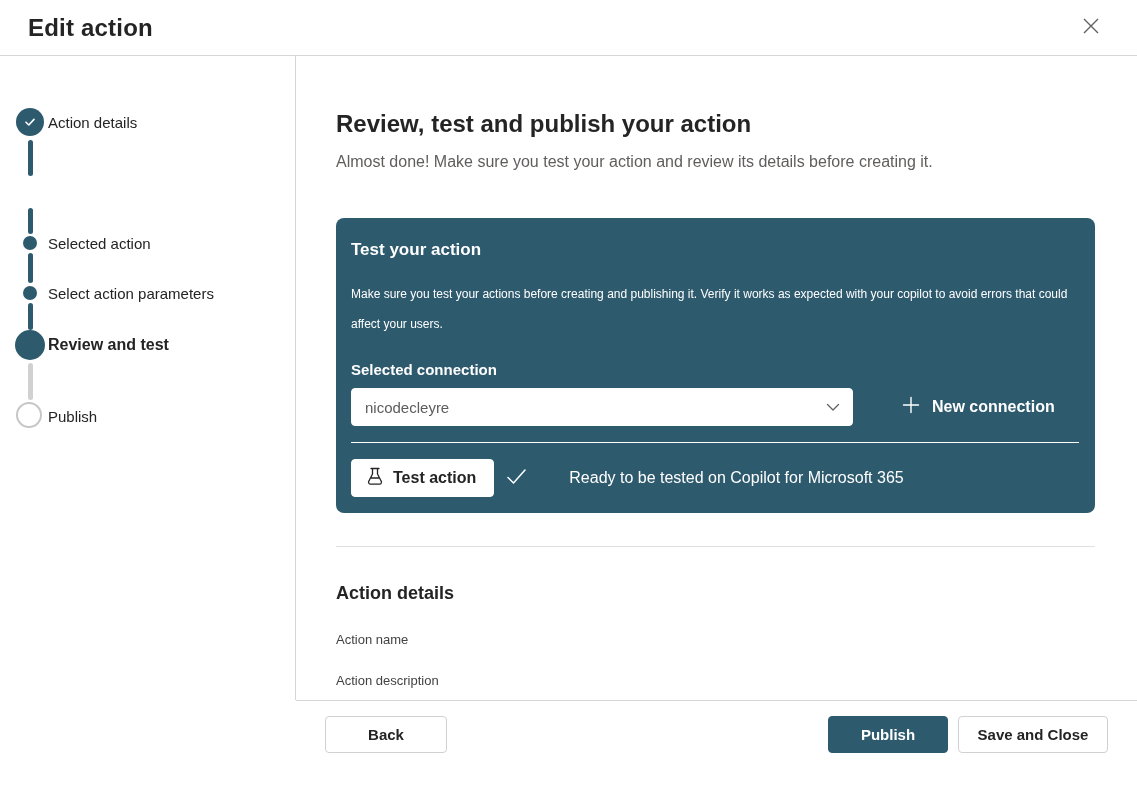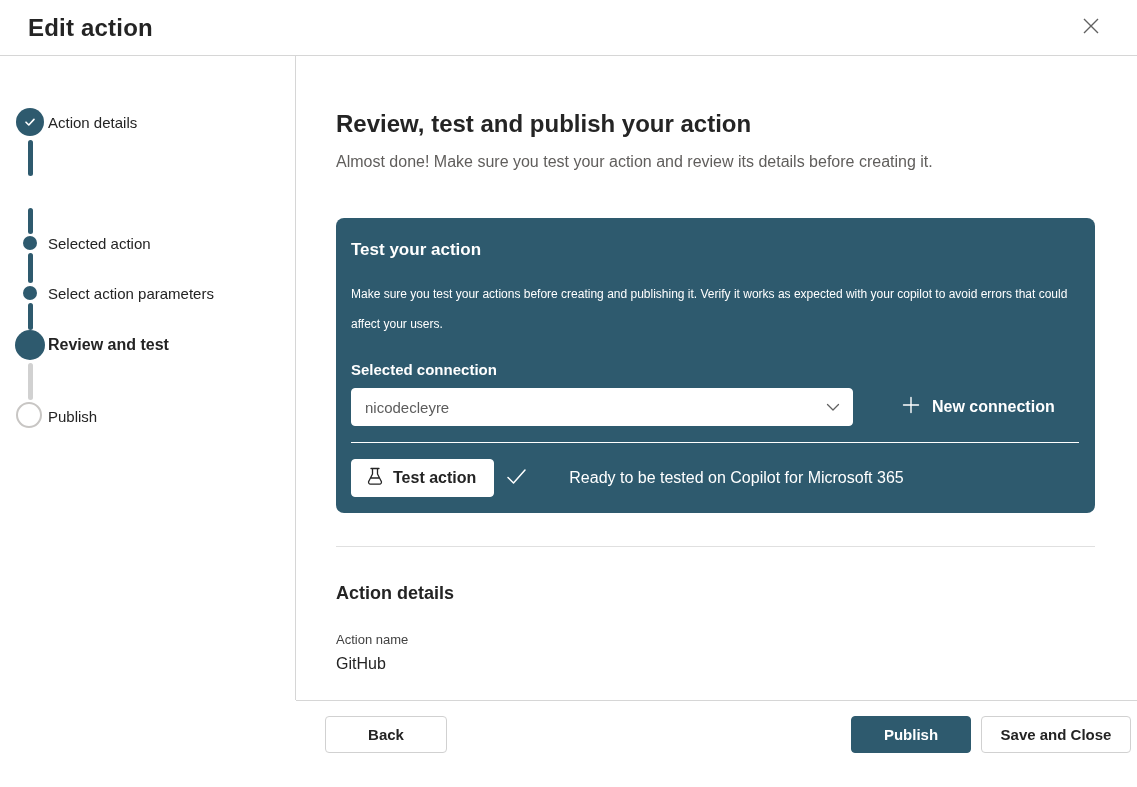--- a/index.html
+++ b/index.html
@@ -58,21 +58,21 @@
   .section-divider { margin-top:33px; width:759px; height:1px; background:#e0e0e0; }
   .details-heading { margin-top:34px; font-size:18px; font-weight:700; line-height:24px; color:#242424; }
   .field-label { margin-top:27px; font-size:13px; line-height:16px; color:#424242; }
   .field-value { margin-top:5px; font-size:16px; line-height:21px; color:#242424; }
   .field-label.second { margin-top:25px; }
 
   
   .footer { height:68px; }
   .footer-inner { margin-left:296px; height:100%; border-top:1px solid #d6d6d6;
                   display:flex; align-items:center; justify-content:space-between;
-                  padding:0 6px 0 29px; }
+                  padding:0 29px 0 29px; }
   .btn { height:37px; border-radius:4px; font-family:"Liberation Sans", sans-serif;
          font-size:15px; font-weight:700; cursor:pointer; }
   .btn.secondary { background:#fff; border:1px solid #d1d1d1; color:#242424; }
   .btn.primary { background:#2e5a6e; border:1px solid #2e5a6e; color:#fff; }
   .btn-back { width:122px; }
   .btn-publish { width:120px; }
   .btn-save { width:150px; }
   .footer-right { display:flex; align-items:center; gap:10px; }
 </style>
 </head>
@@ -179,22 +179,22 @@
             <span class="status-text">Ready to be tested on Copilot for Microsoft 365</span>
           </div>
         </div>
       </div>
 
       <div class="section-divider"></div>
 
       <div class="details-heading">Action details</div>
 
       <div class="field-label">Action name</div>
-      <div class="field-value">GitHub</div>
-
+
+      <div class="field-label second">Action description</div>
     </div>
   </div>
 
   <div class="footer">
     <div class="footer-inner">
       <button class="btn secondary btn-back">Back</button>
       <div class="footer-right">
         <button class="btn primary btn-publish">Publish</button>
         <button class="btn secondary btn-save">Save and Close</button>
       </div>

